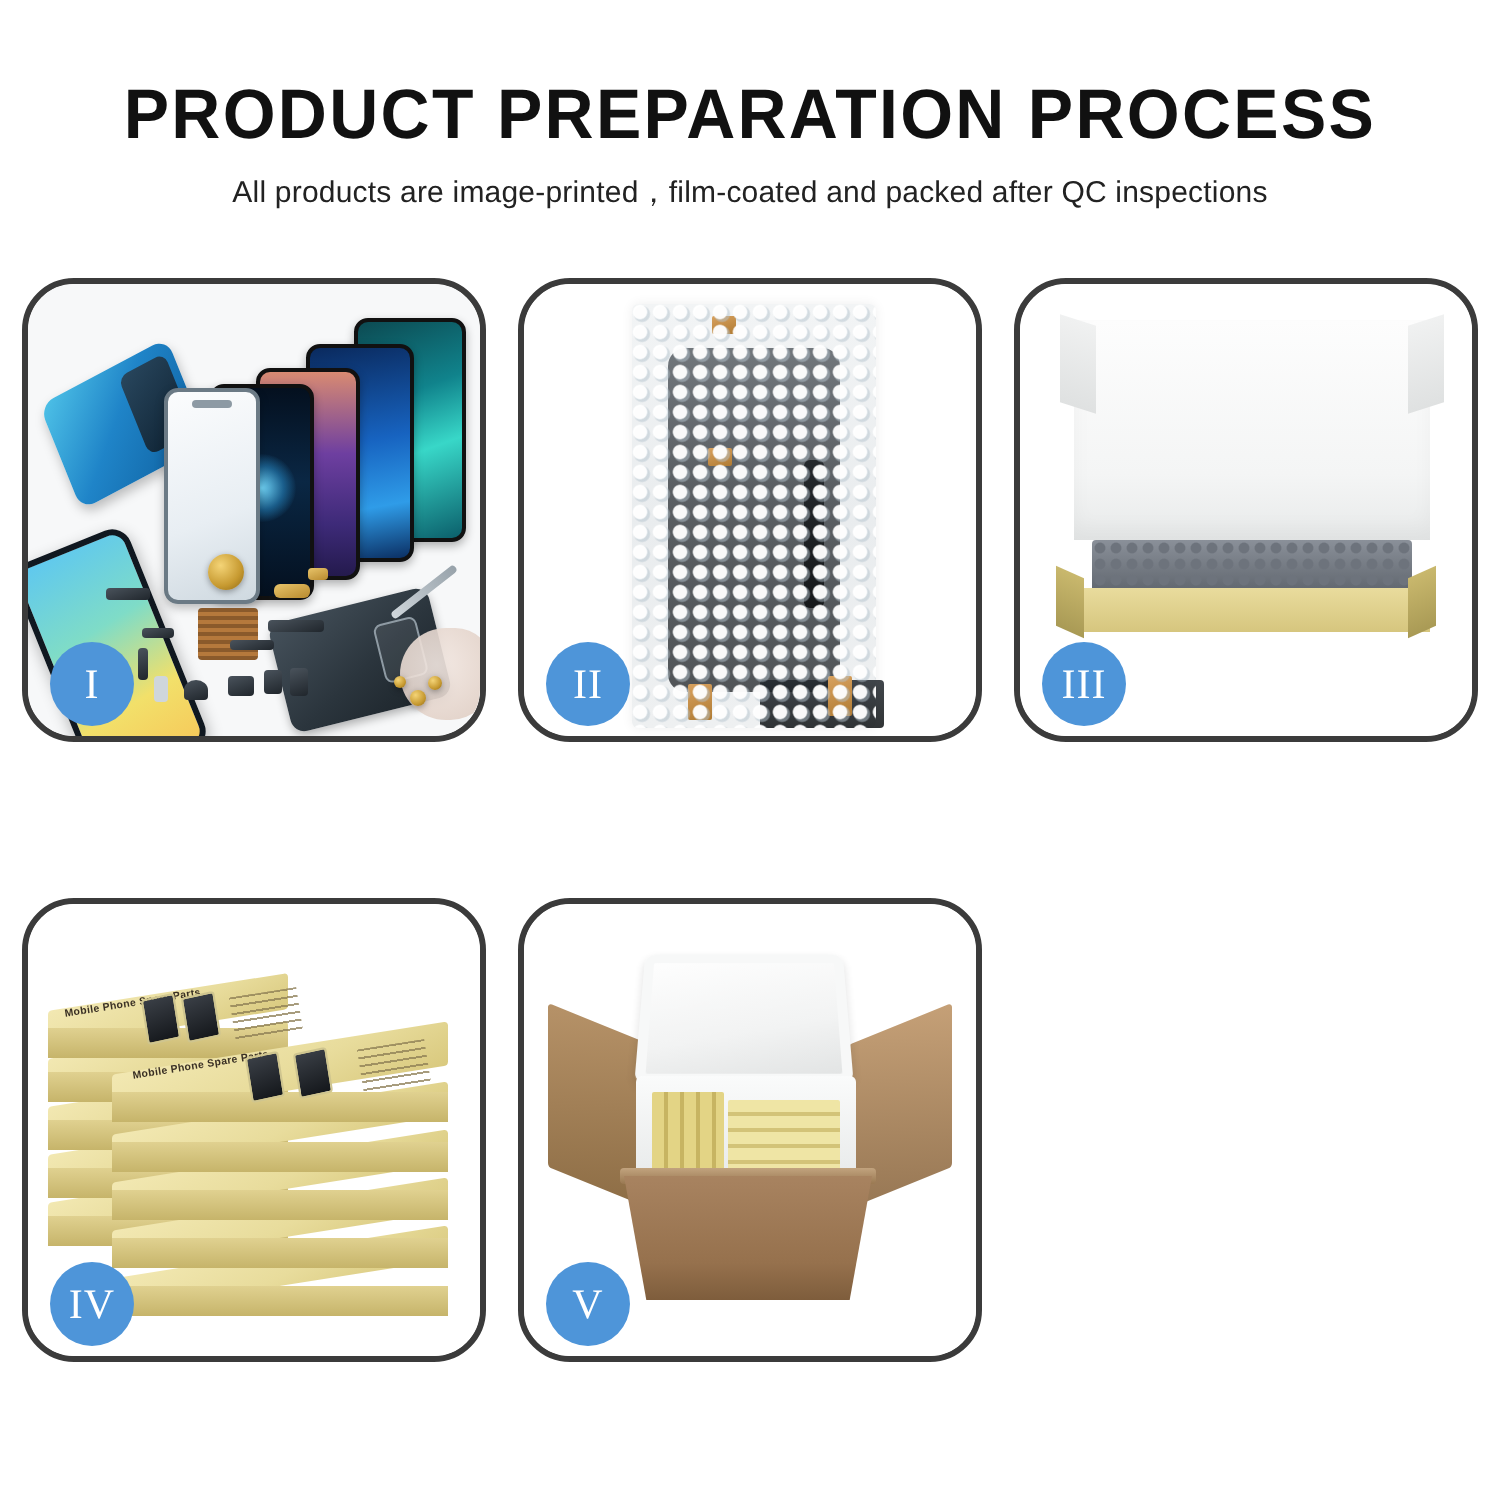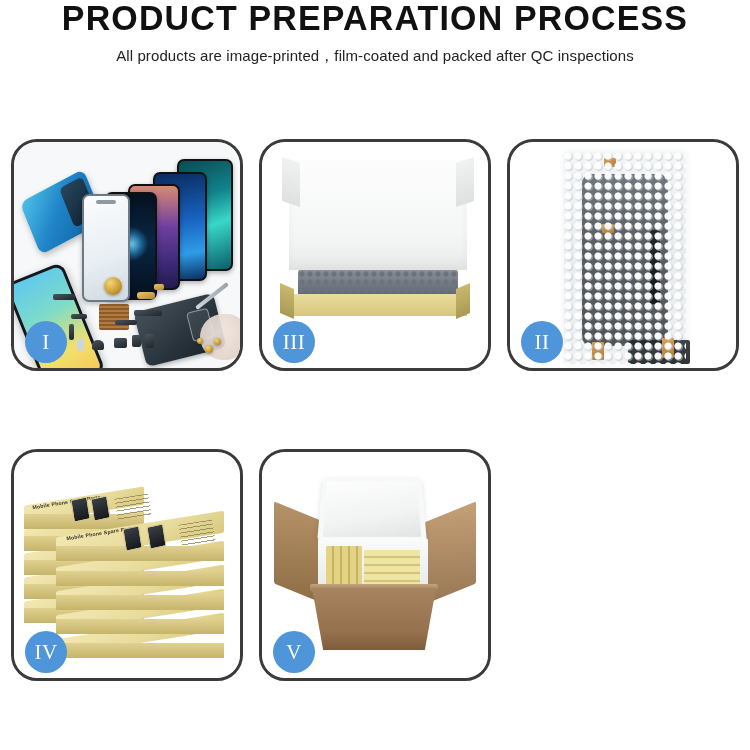--- a/index.html
+++ b/index.html
@@ -10,20 +10,21 @@
     width: 750px;
     height: 750px;
     background: #ffffff;
     font-family: "Liberation Sans", sans-serif;
     overflow: hidden;
     position: relative;
   }
 
   
   .header {
+    padding-top: 40px;
     text-align: center;
   }
   .main-title {
     font-family: "Liberation Sans", sans-serif;
     font-size: 35px;
     font-weight: 700;
     letter-spacing: 1.2px;
     color: #111111;
     line-height: 1;
     transform: scaleX(0.97);
@@ -406,50 +407,50 @@
       <div class="part dark" style="left:101px; top:178px; width:22px; height:5px;"></div>
       <div class="coin" style="left:191px; top:203px; width:8px; height:8px;"></div>
       <div class="coin" style="left:200px; top:196px; width:7px; height:7px;"></div>
       <div class="coin" style="left:183px; top:196px; width:6px; height:6px;"></div>
     </div>
     <div class="badge">I</div>
   </div>
 
   <div class="panel">
     <div class="panel-stage">
-      <div class="p3-bg"></div>
-      <div class="box3-base"></div>
-      <div class="box3-lid"></div>
-      <div class="box3-foam"></div>
-      <div class="box3-front"></div>
-      <div class="box3-flapL"></div>
-      <div class="box3-flapR"></div>
-    </div>
-    <div class="badge">III</div>
-  </div>
-
-  <div class="panel">
-    <div class="panel-stage">
       <div class="p2-bg"></div>
       <div class="bubble-pack">
         <div class="bubble-inner"></div>
         <div class="flex-strip"></div>
         <div class="conn-a"></div>
         <div class="tape" style="left:40px; top:6px;"></div>
         <div class="tape" style="left:38px; top:72px;"></div>
         <div class="tape" style="left:28px; top:190px; height:18px;"></div>
         <div class="tape" style="left:98px; top:186px; height:20px;"></div>
         <div class="bubbles"></div>
       </div>
     </div>
     <div class="badge">II</div>
   </div>
 
   <div class="panel">
     <div class="panel-stage">
+      <div class="p3-bg"></div>
+      <div class="box3-base"></div>
+      <div class="box3-lid"></div>
+      <div class="box3-foam"></div>
+      <div class="box3-front"></div>
+      <div class="box3-flapL"></div>
+      <div class="box3-flapR"></div>
+    </div>
+    <div class="badge">III</div>
+  </div>
+
+  <div class="panel">
+    <div class="panel-stage">
       <div class="p4-bg"></div>
       <div class="stack">
 
         <div class="sbox" style="left:2px; top:118px; width:120px; height:16px;">
             <div class="top"></div>
             <div class="side"></div>
           </div>
         <div class="sbox" style="left:2px; top:94px; width:120px; height:16px;">
             <div class="top"></div>
             <div class="side"></div>

